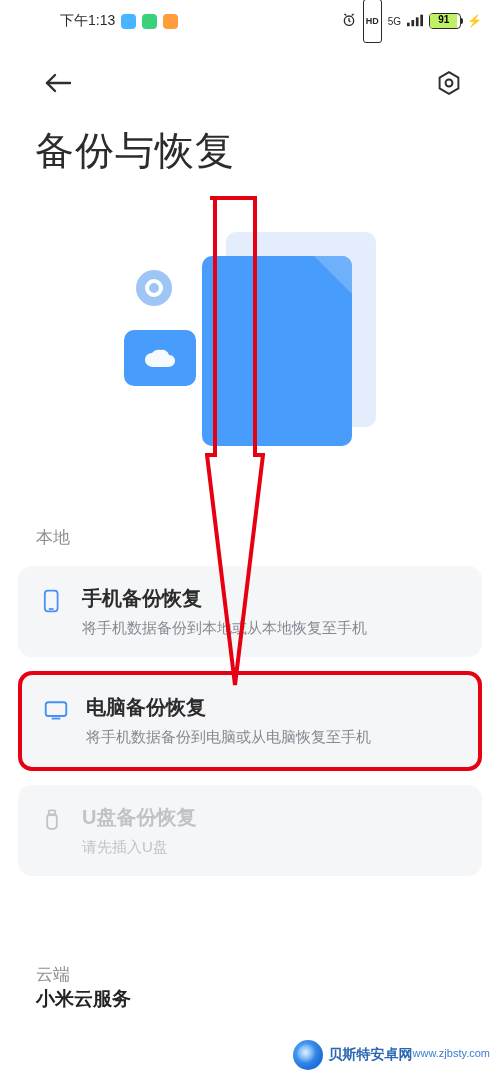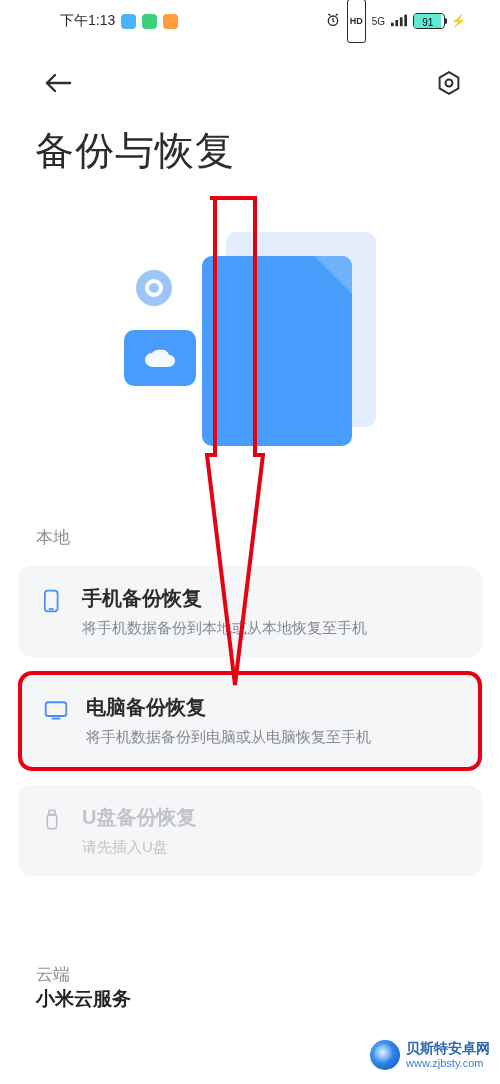--- a/index.html
+++ b/index.html
@@ -8,21 +8,21 @@
       height: 1084px;
       background: #ffffff;
       font-family: -apple-system, "PingFang SC", "Helvetica Neue", Arial, sans-serif;
       position: relative;
       overflow: hidden;
     }
 
     
     .status-bar {
       position: absolute;
-      top: 0; left: 0; right: 16px;
+      top: 0; left: 0; right: 0;
       height: 38px;
       display: flex;
       align-items: center;
       justify-content: space-between;
       padding: 4px 18px 0 60px;
       font-size: 14px;
       color: #2a2a2a;
       font-weight: 500;
     }
     .status-left { display: flex; align-items: center; gap: 6px; }
@@ -34,23 +34,23 @@
       width: 32px; height: 16px;
       position: relative;
       display: flex; align-items: center; justify-content: flex-start;
     }
     .battery::after {
       content:"";
       position:absolute; right:-3px; top:4px; width:2px; height:6px;
       background:#2a2a2a; border-radius:0 2px 2px 0;
     }
     .battery-fill {
-      background:#5eead4; height:100%; border-radius:2px 0 0 2px;
-      display:flex; align-items:flex-end; justify-content:center;
-      font-size:10px; color:#000; font-weight:400;
+      background:#bef264; height:100%; border-radius:2px 0 0 2px;
+      display:flex; align-items:flex-start; justify-content:center;
+      font-size:10px; color:#000; font-weight:700;
     }
 
     
     .header-row {
       position: absolute;
       top: 60px; left: 0; right: 0;
       height: 50px;
       display: flex; align-items: center; justify-content: space-between;
       padding: 0 38px 0 44px;
     }
@@ -162,21 +162,21 @@
     .cloud-sub {
       font-size:15px; color:#858a92; line-height:1.45;
     }
 
     
     .watermark {
       position:absolute; right:10px; bottom:14px;
       display:flex; align-items:center; gap:6px;
       font-size:12px; color:#2c74c9; line-height:1.1;
     }
-    .watermark .wm-txt { display:flex; flex-direction:column; }
+    .watermark .wm-txt { display:flex; flex-direction:row; }
     .wm-name { font-size:14px; font-weight:600; color:#2b66b1;}
     .wm-url { font-size:11px; color:#3a7dcf;}
     .wm-logo {
       width:30px; height:30px; border-radius:50%;
       background: radial-gradient(circle at 35% 35%, #5bb0ff 0%, #1e6fd8 70%);
       position:relative; overflow:hidden;
     }
     .wm-logo::after{
       content:""; position:absolute; inset:4px; border-radius:50%;
       background: radial-gradient(circle at 40% 40%, rgba(255,255,255,.8), rgba(255,255,255,0) 55%);

